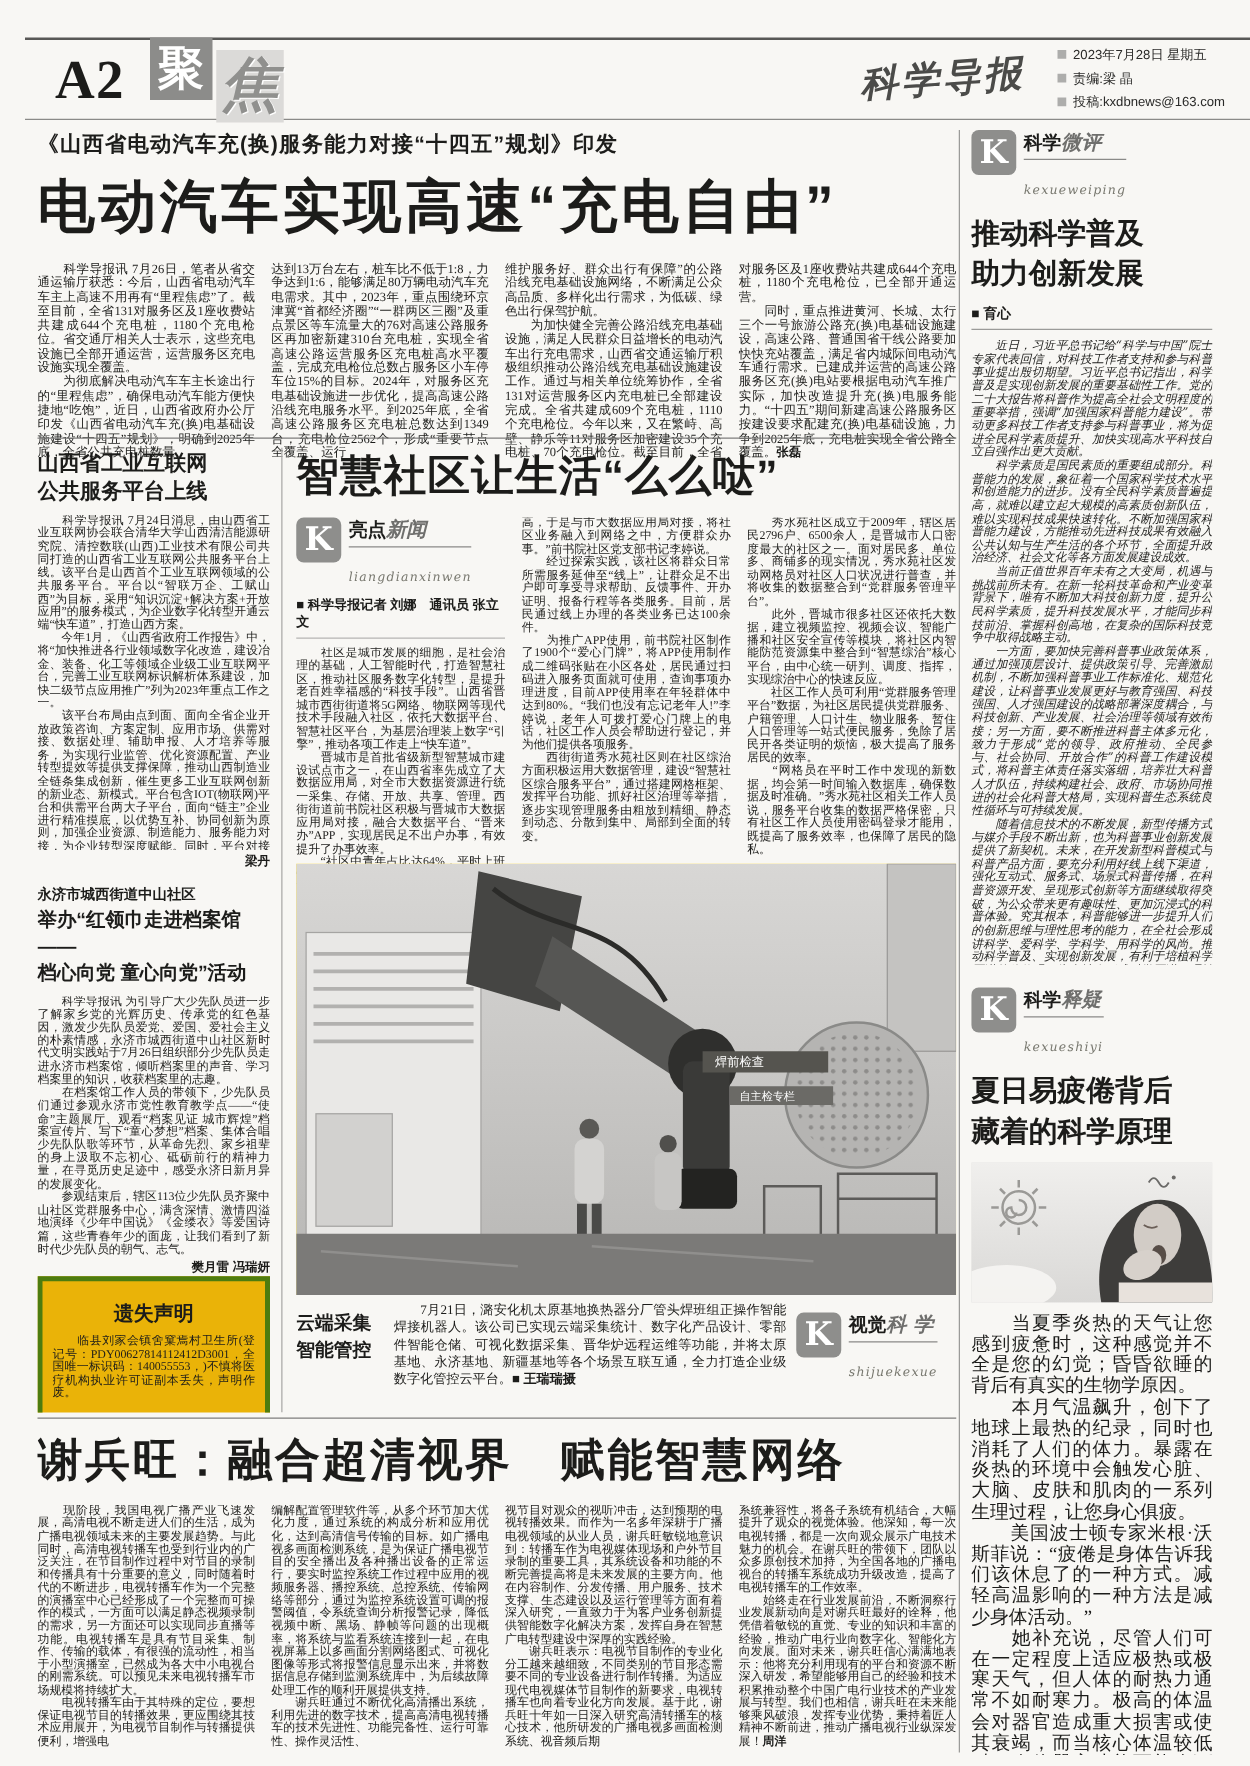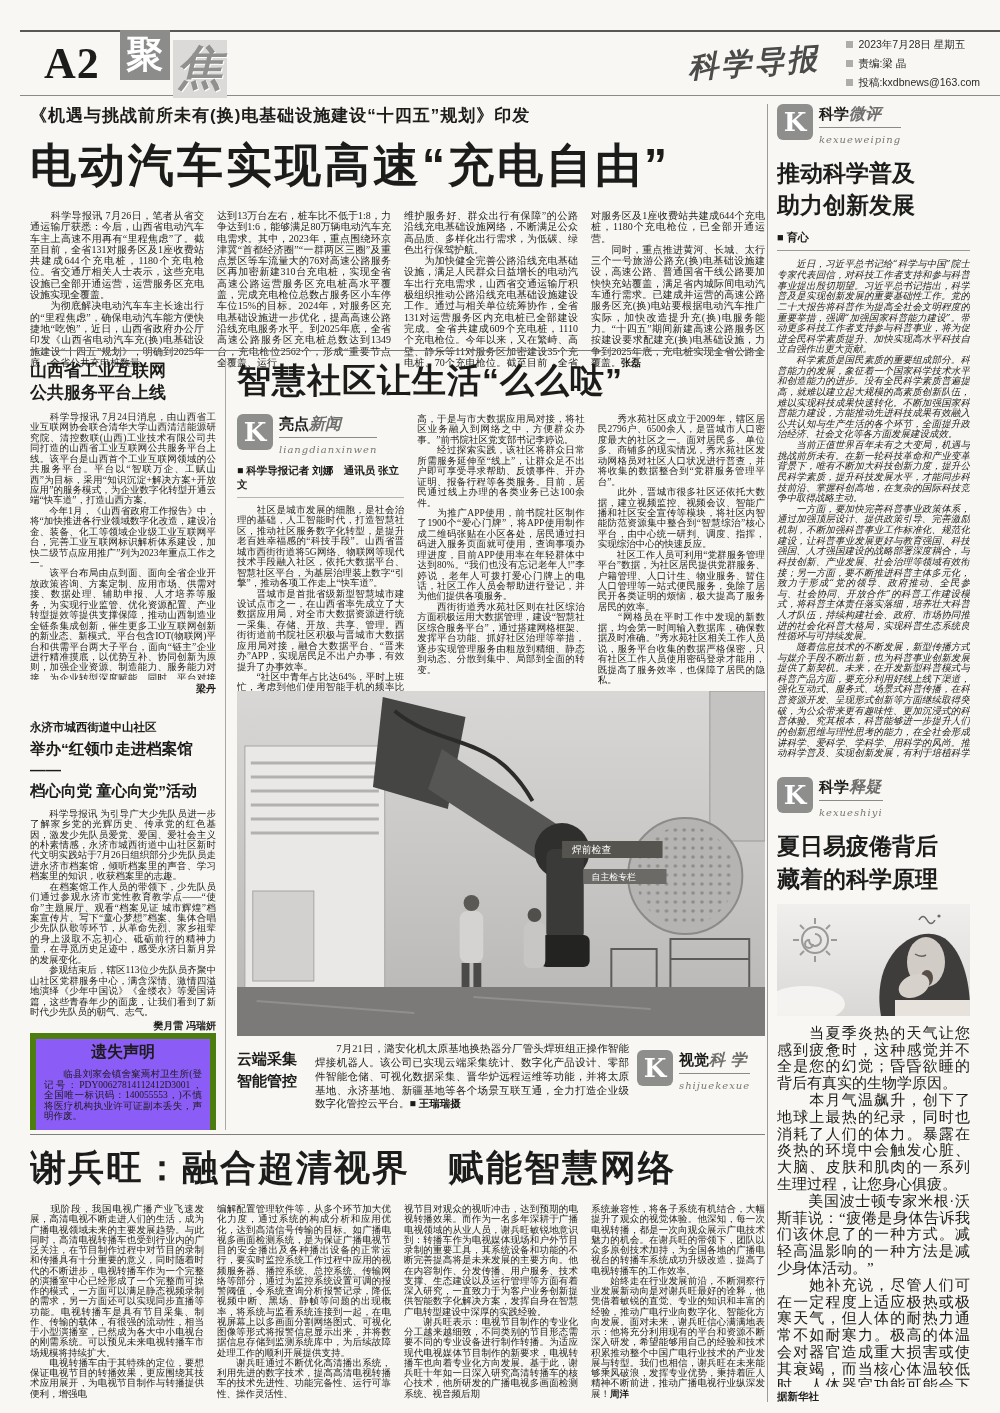--- a/index.html
+++ b/index.html
@@ -35,38 +35,38 @@
 
   
   .mid { left:30px; top:358px; width:735px; height:772px; display:flex; overflow:hidden; }
   .mid-left { width:196px; padding-right:9px; border-right:1px solid #a9a9a7; display:flex; flex-direction:column; }
   .mid-center { flex:1; padding-left:11px; }
 
   .story1-title { font:bold 17px/1.32 "Liberation Sans", sans-serif; white-space:pre-line; margin:2px 0 7px; }
   .lbody { font-size:9.5px; line-height:1.1; }
   .s1-body { max-height:268px; }
   .story2 { margin-top:12px; }
-  .story2-kicker { font:bold 11.5px "Liberation Sans", sans-serif;margin-top:12px; }
+  .story2-kicker { font:bold 11.5px "Liberation Sans", sans-serif; }
   .story2-title { font:bold 15.5px/1.35 "Liberation Sans", sans-serif; white-space:pre-line; margin:4px 0 7px; }
   .s2-body { max-height:232px; }
-  .notice { border:6px solid #4d7c0f; margin-top:auto; padding:3px 8px 10px; background:#8b5cf6; }
+  .notice { border:4px solid #4d7c0f; margin-top:auto; padding:16px 8px 10px; background:#eab308; }
   .notice-title { text-align:center; font:bold 16px "Liberation Sans", sans-serif; margin-bottom:6px; }
 
   .center-headline { font:900 34px "Liberation Sans", sans-serif; letter-spacing:1px; margin-bottom:10px; }
   .center-cols { display:flex; gap:13px; height:272px; }
   .ccol { flex:1; font-size:9.5px; line-height:1.1; }
   .ccol-text { max-height:190px; }
   .center-byline { font:bold 10.5px "Liberation Sans", sans-serif; margin:9px 0 7px; border-bottom:1px solid #b5b5b3; padding-bottom:5px; }
 
   .badge { display:flex; align-items:flex-start; }
   .kbox { width:36px; height:36px; border-radius:6px; background:#8e8e8c; color:#fff; font:bold 26px/36px "DejaVu Serif", serif; text-align:center; flex:none; }
   .badge-text { margin-left:6px; }
   .badge-line1 { font:bold 15px "Liberation Sans", sans-serif; white-space:nowrap; }
   .badge-script { font:bold italic 16px "DejaVu Serif", serif; color:#6f6f6d; }
-  .badge-pinyin { font:italic 10px "DejaVu Serif", serif; color:#78786f; border-top:1px solid #8a8a88; margin-top:2px; padding-top:6px; letter-spacing:1px; }
+  .badge-pinyin { font:italic 10px "DejaVu Serif", serif; color:#78786f; border-top:1px solid #8a8a88; margin-top:2px; padding-top:19px; letter-spacing:1px; }
 
   .photo { height:345px; margin-top:5px; position:relative; background:#fde047; }
   .photo svg { display:block; width:100%; height:100%; }
   .caption-row { display:flex; margin-top:6px; align-items:flex-start; }
   .caption-label { font:bold 15px/1.45 "Liberation Sans", sans-serif; white-space:pre-line; width:70px; margin-top:6px; }
   .caption-text { flex:1; font-size:10.5px; line-height:1.32; padding:0 8px; }
   .photographer { font-weight:bold; font-family:"Liberation Sans", sans-serif; }
   .photo-badge { width:128px; margin-top:8px; }
 
   
@@ -101,21 +101,21 @@
     <div class="hdr-spacer"></div>
     <div class="masthead">科学导报</div>
     <div class="hdr-info">
       <div><span class="sq"></span><span>2023年7月28日 星期五</span></div>
       <div><span class="sq"></span><span>责编:梁 晶</span></div>
       <div><span class="sq"></span><span>投稿:kxdbnews@163.com</span></div>
     </div>
   </div>
 
   <div class="abs lead">
-    <div class="lead-kicker">《机遇与挑战前所未有(换)电基础设施建设“十四五”规划》印发</div>
+    <div class="lead-kicker">《山西省电动汽车充(换)服务能力对接“十四五”规划》印发</div>
     <div class="lead-headline">电动汽车实现高速“充电自由”</div>
     <div class="lead-cols">
       <div class="col jt">　　科学导报讯 7月26日，笔者从省交通运输厅获悉：今后，山西省电动汽车车主上高速不用再有“里程焦虑”了。截至目前，全省131对服务区及1座收费站共建成644个充电桩，1180个充电枪位。省交通厅相关人士表示，这些充电设施已全部开通运营，运营服务区充电设施实现全覆盖。
 　　为彻底解决电动汽车车主长途出行的“里程焦虑”，确保电动汽车能方便快捷地“吃饱”，近日，山西省政府办公厅印发《山西省电动汽车充(换)电基础设施建设“十四五”规划》，明确到2025年底，全省公共充电桩数量</div>
       <div class="col jt">达到13万台左右，桩车比不低于1:8，力争达到1:6，能够满足80万辆电动汽车充电需求。其中，2023年，重点围绕环京津冀“首都经济圈”“一群两区三圈”及重点景区等车流量大的76对高速公路服务区再加密新建310台充电桩，实现全省高速公路运营服务区充电桩高水平覆盖，完成充电枪位总数占服务区小车停车位15%的目标。2024年，对服务区充电基础设施进一步优化，提高高速公路沿线充电服务水平。到2025年底，全省高速公路服务区充电桩总数达到1349台，充电枪位2562个，形成“重要节点全覆盖、运行</div>
       <div class="col jt">维护服务好、群众出行有保障”的公路沿线充电基础设施网络，不断满足公众高品质、多样化出行需求，为低碳、绿色出行保驾护航。
 　　为加快健全完善公路沿线充电基础设施，满足人民群众日益增长的电动汽车出行充电需求，山西省交通运输厅积极组织推动公路沿线充电基础设施建设工作。通过与相关单位统筹协作，全省131对运营服务区内充电桩已全部建设完成。全省共建成609个充电桩，1110个充电枪位。今年以来，又在繁峙、高壁、静乐等11对服务区加密建设35个充电桩、70个充电枪位。截至目前，全省131</div>
       <div class="col jt"><span>对服务区及1座收费站共建成644个充电桩，1180个充电枪位，已全部开通运营。
 　　同时，重点推进黄河、长城、太行三个一号旅游公路充(换)电基础设施建设，高速公路、普通国省干线公路要加快快充站覆盖，满足省内城际间电动汽车通行需求。已建成并运营的高速公路服务区充(换)电站要根据电动汽车推广实际，加快改造提升充(换)电服务能力。“十四五”期间新建高速公路服务区按建设要求配建充(换)电基础设施，力争到2025年底，充电桩实现全省公路全覆盖。</span><span class="author-inline">张磊</span></div>
     </div>

